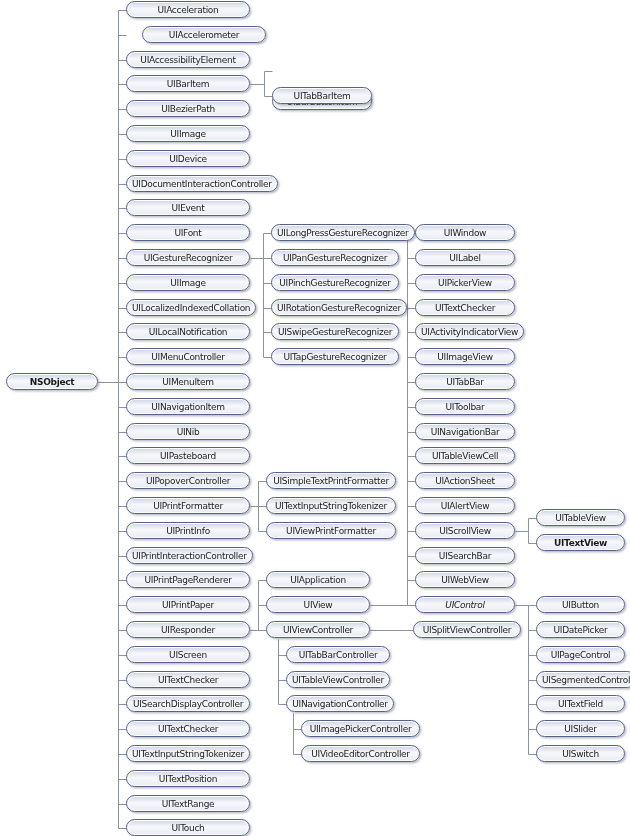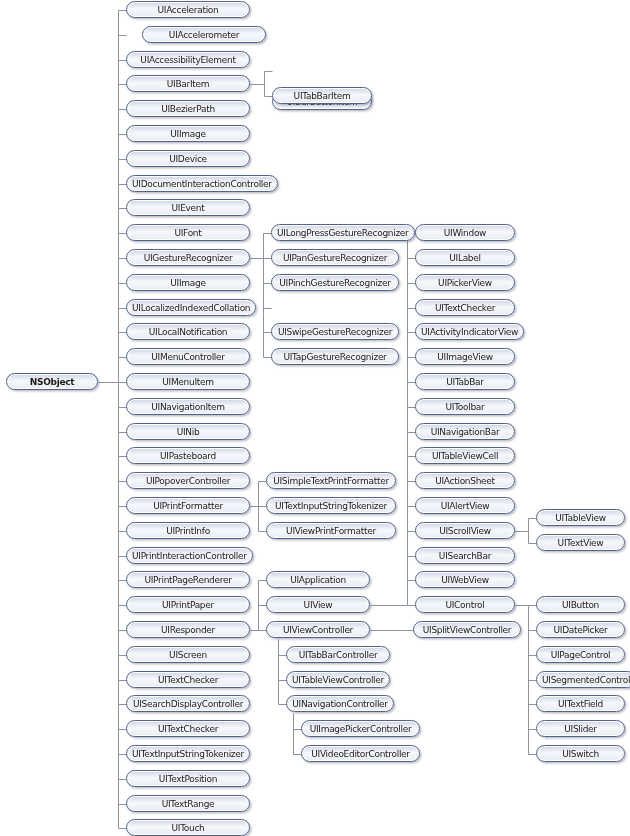--- a/index.html
+++ b/index.html
@@ -70,20 +70,21 @@
     <div class="node" style="left: 126px; top: 720px; min-width: 124px; border-color: rgb(84, 97, 138);">UITextChecker</div>
     <div class="node" style="left: 126px; top: 745px; min-width: 124px; border-color: rgb(84, 97, 138);">UITextInputStringTokenizer</div>
     <div class="node" style="left: 126px; top: 770px; min-width: 124px; border-color: rgb(84, 97, 138);">UITextPosition</div>
     <div class="node" style="left: 126px; top: 795px; min-width: 124px; border-color: rgb(84, 97, 138);">UITextRange</div>
     <div class="node" style="left: 126px; top: 819px; min-width: 124px; border-color: rgb(84, 97, 138);">UITouch</div>
     <div class="node" style="left: 272px; top: 62px; min-width: 100px; border-color: rgb(84, 97, 138); margin-top: 31px;">UIBarButtonItem</div>
     <div class="node" style="left: 272px; top: 87px; min-width: 100px; border-color: rgb(84, 97, 138);">UITabBarItem</div>
     <div class="node" style="left: 271px; top: 224px; min-width: 128px; border-color: rgb(84, 97, 138);">UILongPressGestureRecognizer</div>
     <div class="node" style="left: 271px; top: 249px; min-width: 128px; border-color: rgb(84, 97, 138);">UIPanGestureRecognizer</div>
     <div class="node" style="left: 271px; top: 274px; min-width: 128px; border-color: rgb(84, 97, 138);">UIPinchGestureRecognizer</div>
+    <div class="node" style="left: 271px; top: 299px; min-width: 128px; border-color: rgb(84, 97, 138);">UIRotationGestureRecognizer</div>
     <div class="node" style="left: 271px; top: 323px; min-width: 128px; border-color: rgb(84, 97, 138);">UISwipeGestureRecognizer</div>
     <div class="node" style="left: 271px; top: 348px; min-width: 128px; border-color: rgb(84, 97, 138);">UITapGestureRecognizer</div>
     <div class="node" style="left: 266px; top: 472px; min-width: 130px; border-color: rgb(84, 97, 138);">UISimpleTextPrintFormatter</div>
     <div class="node" style="left: 266px; top: 497px; min-width: 130px; border-color: rgb(84, 97, 138);">UITextInputStringTokenizer</div>
     <div class="node" style="left: 266px; top: 522px; min-width: 130px; border-color: rgb(84, 97, 138);">UIViewPrintFormatter</div>
     <div class="node" style="left: 266px; top: 571px; min-width: 104px; border-color: rgb(84, 97, 138);">UIApplication</div>
     <div class="node" style="left: 266px; top: 596px; min-width: 104px; border-color: rgb(84, 97, 138);">UIView</div>
     <div class="node" style="left: 266px; top: 621px; min-width: 104px; border-color: rgb(84, 97, 138);">UIViewController</div>
     <div class="node" style="left: 415px; top: 224px; min-width: 100px; border-color: rgb(84, 97, 138);">UIWindow</div>
     <div class="node" style="left: 415px; top: 249px; min-width: 100px; border-color: rgb(84, 97, 138);">UILabel</div>
@@ -93,29 +94,29 @@
     <div class="node" style="left: 415px; top: 348px; min-width: 100px; border-color: rgb(84, 97, 138);">UIImageView</div>
     <div class="node" style="left: 415px; top: 373px; min-width: 100px; border-color: rgb(84, 97, 138);">UITabBar</div>
     <div class="node" style="left: 415px; top: 398px; min-width: 100px; border-color: rgb(84, 97, 138);">UIToolbar</div>
     <div class="node" style="left: 415px; top: 423px; min-width: 100px; border-color: rgb(84, 97, 138);">UINavigationBar</div>
     <div class="node" style="left: 415px; top: 447px; min-width: 100px; border-color: rgb(84, 97, 138);">UITableViewCell</div>
     <div class="node" style="left: 415px; top: 472px; min-width: 100px; border-color: rgb(84, 97, 138);">UIActionSheet</div>
     <div class="node" style="left: 415px; top: 497px; min-width: 100px; border-color: rgb(84, 97, 138);">UIAlertView</div>
     <div class="node" style="left: 415px; top: 522px; min-width: 100px; border-color: rgb(84, 97, 138);">UIScrollView</div>
     <div class="node" style="left: 415px; top: 547px; min-width: 100px; border-color: rgb(84, 97, 138);">UISearchBar</div>
     <div class="node" style="left: 415px; top: 571px; min-width: 100px; border-color: rgb(84, 97, 138);">UIWebView</div>
-    <div class="node" style="left: 415px; top: 596px; min-width: 100px; border-color: rgb(84, 97, 138);">UIControl</div>
+    <div class="node" style="left: 415px; top: 596px; min-width: 100px; border-color: rgb(84, 97, 138); font-style: italic;">UIControl</div>
     <div class="node" style="left: 413px; top: 621px; min-width: 108px; border-color: rgb(84, 97, 138);">UISplitViewController</div>
     <div class="node" style="left: 286px; top: 646px; min-width: 104px; border-color: rgb(84, 97, 138);">UITabBarController</div>
     <div class="node" style="left: 286px; top: 671px; min-width: 104px; border-color: rgb(84, 97, 138);">UITableViewController</div>
     <div class="node" style="left: 286px; top: 695px; min-width: 108px; border-color: rgb(84, 97, 138);">UINavigationController</div>
     <div class="node" style="left: 301px; top: 720px; min-width: 119px; border-color: rgb(84, 97, 138);">UIImagePickerController</div>
     <div class="node" style="left: 301px; top: 745px; min-width: 119px; border-color: rgb(84, 97, 138);">UIVideoEditorController</div>
     <div class="node" style="left: 536px; top: 509px; min-width: 89px; border-color: rgb(84, 97, 138);">UITableView</div>
-    <div class="node" style="left: 536px; top: 534px; min-width: 89px; border-color: rgb(84, 97, 138);">UITextView</div>
+    <div class="node" style="left: 536px; top: 534px; min-width: 89px; border-color: rgb(84, 97, 138); font-weight: bold;">UITextView</div>
     <div class="node" style="left: 536px; top: 596px; min-width: 89px; border-color: rgb(84, 97, 138);">UIButton</div>
     <div class="node" style="left: 536px; top: 621px; min-width: 89px; border-color: rgb(84, 97, 138); text-align: right;">UIDatePicker</div>
     <div class="node" style="left: 536px; top: 646px; min-width: 89px; border-color: rgb(84, 97, 138);">UIPageControl</div>
     <div class="node" style="left: 536px; top: 671px; min-width: 89px; border-color: rgb(84, 97, 138);">UISegmentedControl</div>
     <div class="node" style="left: 536px; top: 695px; min-width: 89px; border-color: rgb(84, 97, 138);">UITextField</div>
     <div class="node" style="left: 536px; top: 720px; min-width: 89px; border-color: rgb(84, 97, 138);">UISlider</div>
     <div class="node" style="left: 536px; top: 745px; min-width: 89px; border-color: rgb(84, 97, 138);">UISwitch</div>
   </div>
 
 </body></html>

